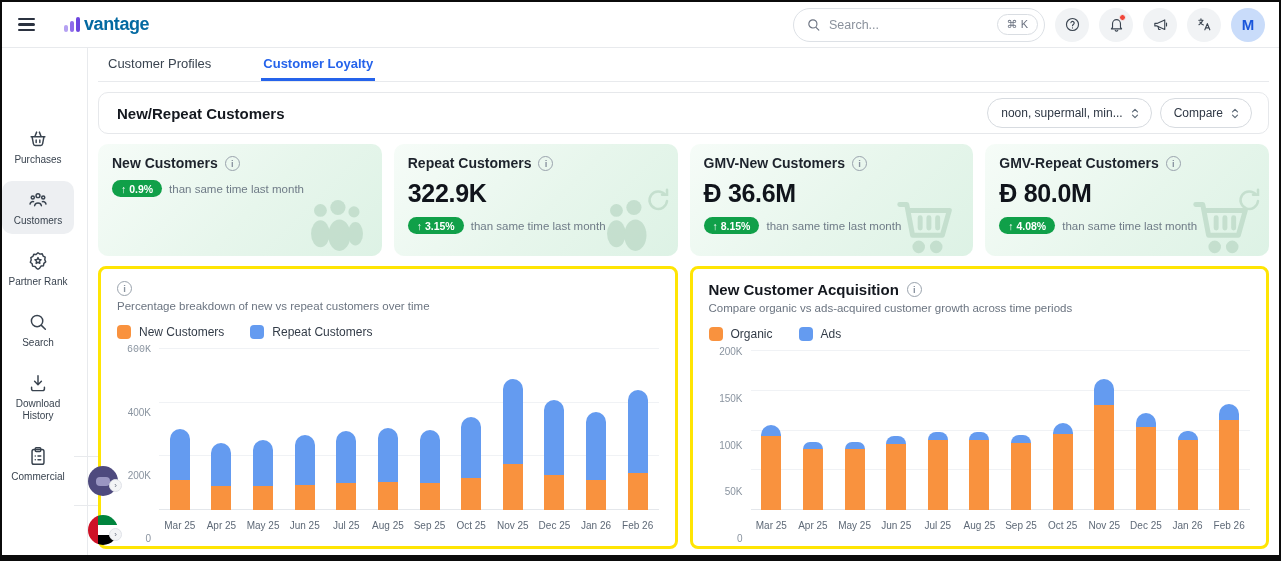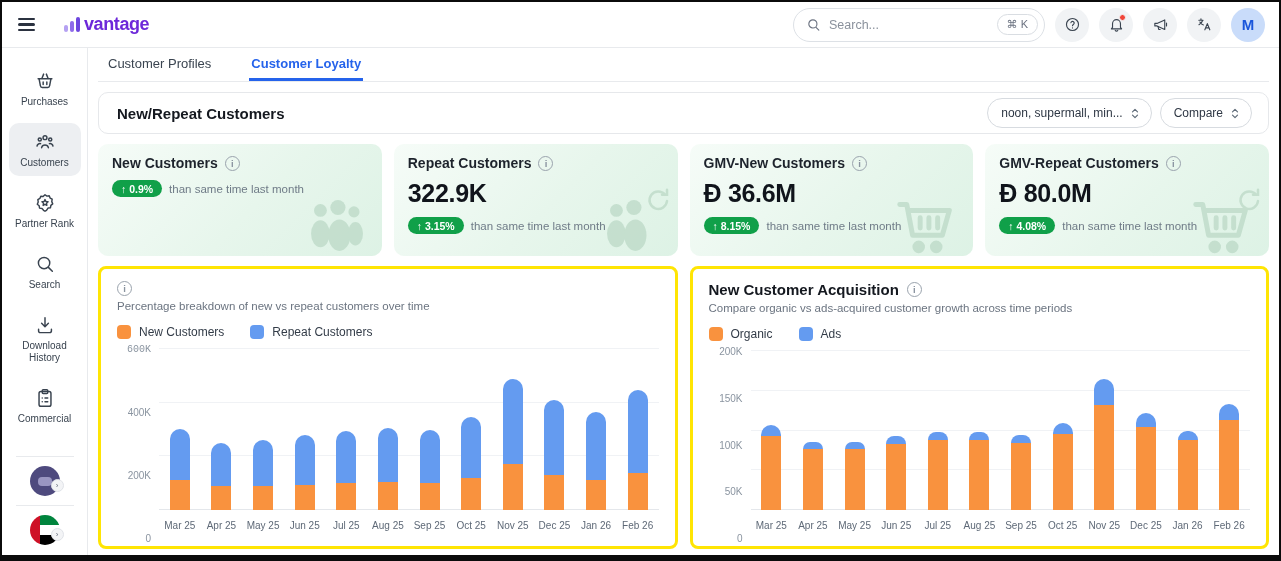--- a/index.html
+++ b/index.html
@@ -11,51 +11,51 @@
   .topbar { height:46px; flex:0 0 46px; display:flex; align-items:center; justify-content:space-between; padding:0 14px 0 16px; border-bottom:1px solid #E8EAED; background:#fff; }
   .tb-left { display:flex; align-items:center; gap:18px; }
   .hamburger { width:28px; height:28px; border:none; background:transparent; display:flex; flex-direction:column; justify-content:center; gap:3.5px; cursor:pointer; }
   .hamburger span { display:block; width:17px; height:2.2px; background:#2B3240; border-radius:2px; }
   .brand { display:flex; align-items:flex-end; gap:4px; }
   .logo-bars { display:flex; align-items:flex-end; gap:2px; padding-bottom:3px; }
   .logo-bars i { display:block; width:4px; border-radius:2px; }
   .logo-bars i:nth-child(1){ height:7px; background:#B5A1F2; }
   .logo-bars i:nth-child(2){ height:11px; background:#8F6BEA; }
   .logo-bars i:nth-child(3){ height:15px; background:#6D46DF; }
-  .brand-name { font-size:18px; font-weight:bold; letter-spacing:-0.4px; color:#6d28d9; }
+  .brand-name { font-size:18px; font-weight:bold; letter-spacing:-0.4px; color:#0369a1; }
   .tb-right { display:flex; align-items:center; gap:10px; }
   .search-pill { display:flex; align-items:center; gap:8px; width:252px; height:34px; border:1px solid #DDE1E6; border-radius:18px; padding:0 6px 0 12px; background:#fff; cursor:text; }
   .search-pill svg { width:15px; height:15px; stroke:#6B7280; flex:0 0 auto; }
   .search-ph { flex:1; font-size:12.5px; color:#8A919C; }
   .kbd { font-size:11px; color:#6B7280; border:1px solid #D9DDE2; border-radius:12px; padding:3px 9px; background:#fff; white-space:nowrap; }
   .icon-btn { width:34px; height:34px; border-radius:50%; background:#F1F3F5; border:none; display:flex; align-items:center; justify-content:center; position:relative; cursor:pointer; }
   .icon-btn svg { width:17px; height:17px; stroke:#3A4450; fill:none; stroke-width:1.6; stroke-linecap:round; stroke-linejoin:round; }
   .notif-dot { position:absolute; top:6px; right:7px; width:7px; height:7px; border-radius:50%; background:#F04438; border:1.5px solid #F1F3F5; }
   .avatar { width:34px; height:34px; border-radius:50%; background:#C9DCFA; color:#1A56DB; font-weight:bold; font-size:15px; display:flex; align-items:center; justify-content:center; cursor:pointer; }
 
   
   .body-row { flex:1; display:flex; min-height:0; }
-  .sidebar { width:86px; flex:0 0 86px; border-right:1px solid #E8EAED; display:flex; flex-direction:column; align-items:center; padding-top:14px; }
+  .sidebar { width:86px; flex:0 0 86px; border-right:1px solid #E8EAED; display:flex; flex-direction:row; align-items:center; padding-top:14px; }
   .side-item { width:72px; border-radius:10px; padding:8px 2px 7px; display:flex; flex-direction:column; align-items:center; gap:4px; margin-bottom:8px; cursor:pointer; background:transparent; }
   .side-item.active { background:#EDEFF2; }
   .side-item .icon { width:22px; height:22px; color:#39434F; }
   .side-item .icon svg { width:22px; height:22px; }
   .side-label { font-size:10px; color:#39434F; text-align:center; line-height:1.2; }
   .side-foot { margin-top:auto; width:100%; display:flex; flex-direction:column; align-items:center; padding-bottom:10px; }
   .side-div { width:58px; height:1px; background:#E8EAED; margin:9px 0; }
   .org-logo { position:relative; width:30px; height:30px; border-radius:50%; cursor:pointer; }
   .org-logo .mini-badge { position:absolute; right:-4px; bottom:4px; width:13px; height:13px; border-radius:50%; background:#F3F4F6; border:1px solid #E0E3E8; color:#6B7280; font-size:8px; display:flex; align-items:center; justify-content:center; }
   .noon-circle { width:100%; height:100%; border-radius:50%; background:#4E4A7E; display:flex; align-items:center; justify-content:center; }
   .noon-circle i { display:block; width:14px; height:9px; border-radius:4px; background:#9A96C2; }
   .uae-circle { width:100%; height:100%; border-radius:50%; background:
       linear-gradient(90deg,#CE1126 0 34%,transparent 34%),
       linear-gradient(180deg,#00843D 0 33%,#FFFFFF 33% 66%,#000 66%); }
 
   .content { flex:1; display:flex; flex-direction:column; padding:0 10px; min-width:0; }
-  .tabs { height:34px; flex:0 0 34px; display:flex; align-items:stretch; gap:36px; padding-left:8px; border-bottom:1px solid #E8EAED; }
+  .tabs { height:34px; flex:0 0 34px; display:flex; align-items:stretch; gap:48px; padding-left:8px; border-bottom:1px solid #E8EAED; }
   .tab { display:flex; align-items:center; font-size:13px; color:#3A4450; cursor:pointer; border-bottom:3px solid transparent; padding:0 2px; }
   .tab.active { color:#2563EB; font-weight:bold; border-bottom-color:#2563EB; }
 
   .header-card { margin-top:10px; height:42px; flex:0 0 42px; border:1px solid #E6E8EB; border-radius:10px; display:flex; align-items:center; justify-content:space-between; padding:0 16px 0 18px; background:#fff; }
   .header-card h2 { font-size:15px; font-weight:bold; color:#14181F; }
   .filters { display:flex; align-items:center; gap:8px; }
   .filter-pill { display:flex; align-items:center; gap:7px; height:30px; border:1px solid #D7DBE0; border-radius:16px; padding:0 11px 0 13px; background:#fff; font-size:12px; color:#2F3845; cursor:pointer; }
   .filter-pill svg { width:10px; height:13px; }
 
   

